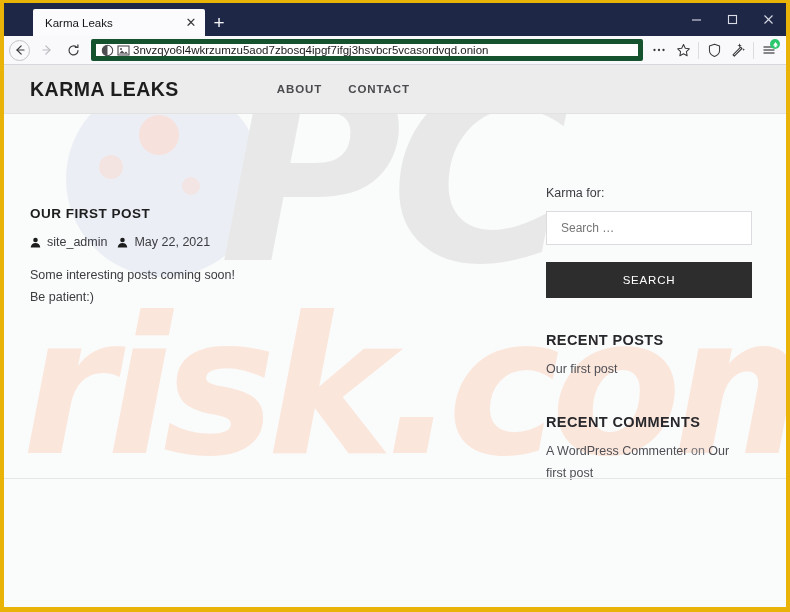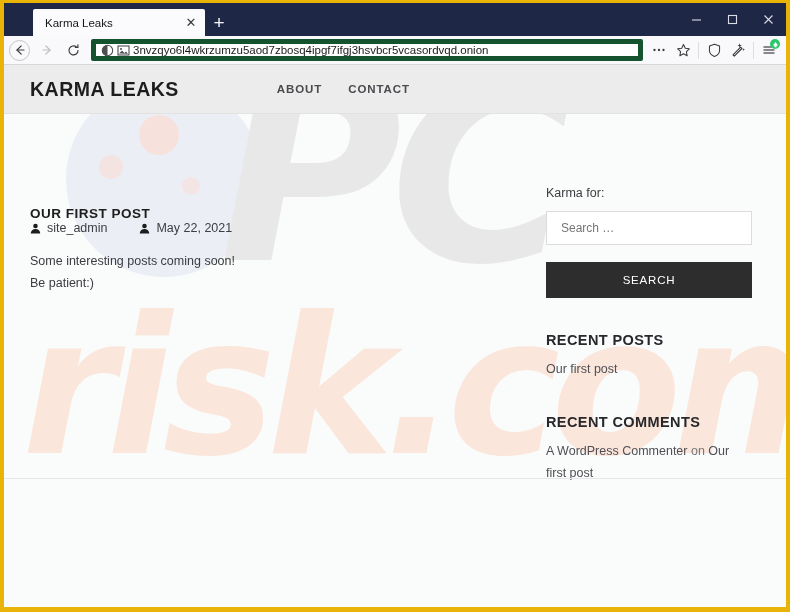--- a/index.html
+++ b/index.html
@@ -167,21 +167,21 @@
   
   .content {
     position: relative; z-index: 2;
     display: flex; padding: 0 26px;
   }
   .main-col { width: 470px; padding-top: 92px; }
   .post-title {
     font-size: 13.5px; font-weight: 700; letter-spacing: .5px;
     color: #1d1d1d; text-transform: uppercase;
   }
-  .meta { display: flex; align-items: flex-end; gap: 32px; }
+  .meta { display: flex; align-items: flex-end; gap: 10px; margin-top: 14px; }
   .meta-item { display: flex; align-items: center; gap: 6px; font-size: 12.5px; color: #3c3c41; }
   .meta-icon { width: 11px; height: 11px; display: block; color: #1d1d1d; }
   .excerpt { margin-top: 16px; font-size: 12.5px; color: #3c3c41; line-height: 1.75; }
   .readmore {
     margin-top: 21px;
     display: inline-block;
     border: 1px solid #c9c9cd;
     border-radius: 3px;
     background: #fdfdfd;
     padding: 8px 13px;

